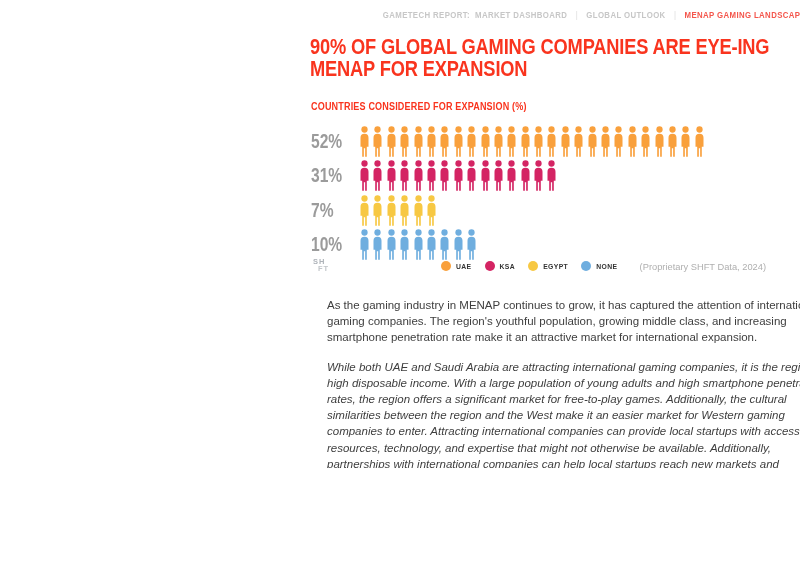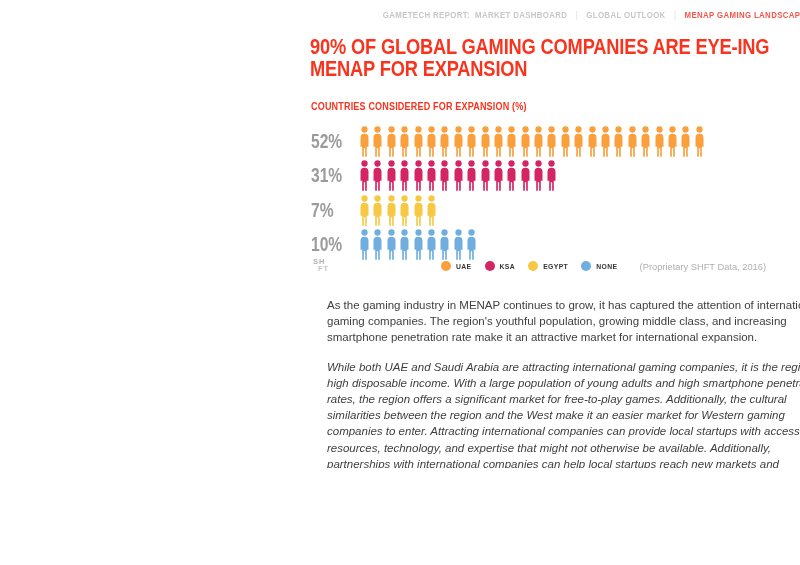--- a/index.html
+++ b/index.html
@@ -305,21 +305,21 @@
       </div>
       <div class="legend-item">
         <span class="legend-dot" style="background: rgb(247, 200, 67);"></span>
         <span class="legend-label">EGYPT</span>
       </div>
       <div class="legend-item">
         <span class="legend-dot" style="background: rgb(111, 174, 223);"></span>
         <span class="legend-label">NONE</span>
       </div>
     </div>
-    <div class="source-note">(Proprietary SHFT Data, 2016)</div>
+    <div class="source-note">(Proprietary SHFT Data, 2024)</div>
   </div>
 
   <div class="body-text">
     <p>As the gaming industry in MENAP continues to grow, it has captured the attention of international gaming companies. The region's youthful population, growing middle class, and increasing smartphone penetration rate make it an attractive market for international expansion.</p>
     <p>While both UAE and Saudi Arabia are attracting international gaming companies, it is the region's high disposable income. With a large population of young adults and high smartphone penetration rates, the region offers a significant market for free-to-play games. Additionally, the cultural similarities between the region and the West make it an easier market for Western gaming companies to enter. Attracting international companies can provide local startups with access to resources, technology, and expertise that might not otherwise be available. Additionally, partnerships with international companies can help local startups reach new markets and audiences, boosting revenue and growth potential. However, this presence can also create significant competition for local gaming startups. International companies often have larger budgets and more extensive resources, which can make it difficult for local startups to compete.</p>
   </div>
 
   <div class="page-label">PAGE 42</div>
   <div class="logo-big">
     <span class="l1">SH</span>

